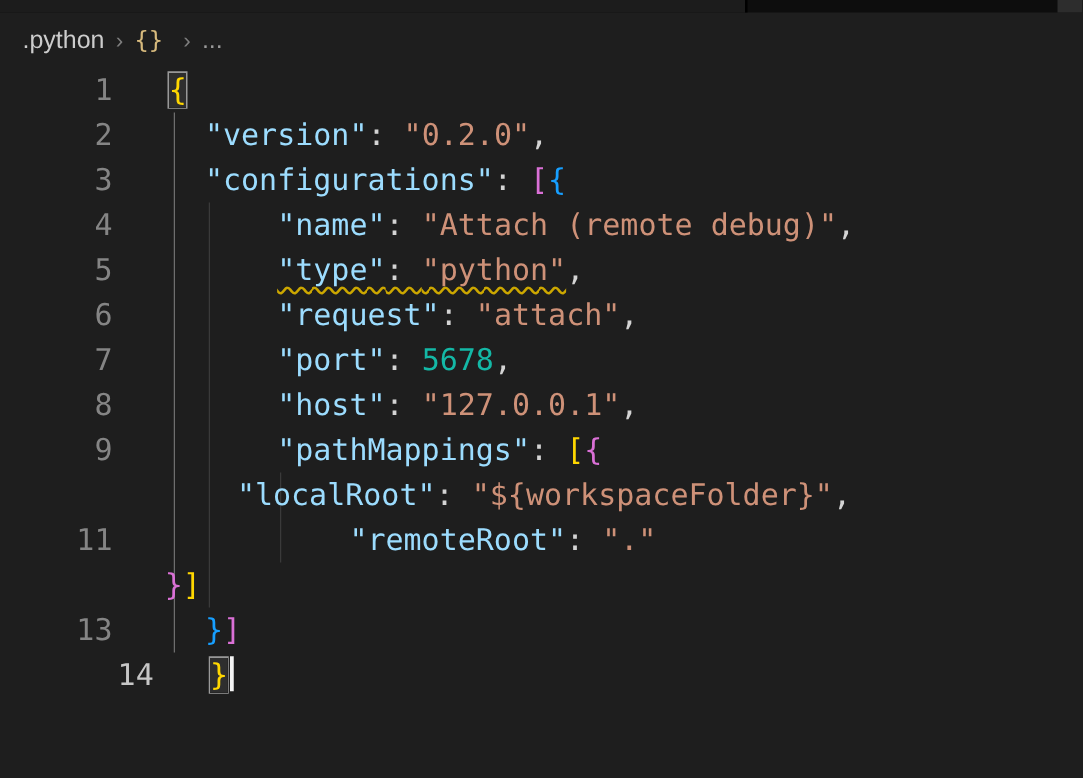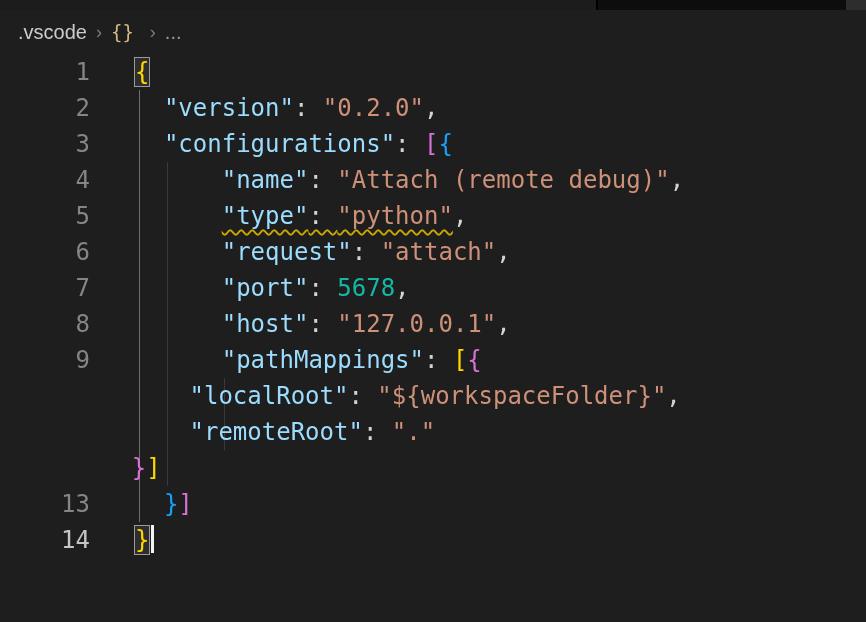--- a/index.html
+++ b/index.html
@@ -19,21 +19,21 @@
   .breadcrumb .sep { color:#7e7e7e; margin:0 9px; font-size:18px; }
   .breadcrumb .bc-icon { color:#d7ba7d; font-family:"DejaVu Sans Mono", monospace; margin-right:7px; font-size:19px; }
   .breadcrumb .more { color:#9a9a9a; }
   .bc-item { cursor:pointer; }
 
   
   .editor { position:relative; width:866px; }
   .lines { position:relative; }
   .line { display:flex; height:36px; line-height:36px; font-size:24px; white-space:pre; }
   .ln { width:90px; text-align:right; color:#858585; flex:0 0 90px; }
-  .ln.active { color:#c6c6c6; }
+  .ln.active { color:#c6c6c6;margin-left:33px; }
   .code { margin-left:45px; color:#d4d4d4; }
 
   .tok.key { color:#9cdcfe; }
   .tok.str { color:#ce9178; }
   .tok.num { color:#14b8a6; }
   .tok.pun { color:#d4d4d4; }
   .tok.b1 { color:#ffd700; }
   .tok.b2 { color:#da70d6; }
   .tok.b3 { color:#179fff; }
 
@@ -54,21 +54,21 @@
 </head>
 <body>
 
 <div class="tabbar">
   <div class="active-tab-top"></div>
   <div class="tab-sep"></div>
   <div class="corner"></div>
 </div>
 
 <div class="breadcrumb">
-  <span class="bc-item">.vscode</span>
+  <span class="bc-item">.python</span>
   <span class="sep">›</span>
   <span class="bc-icon">{}</span>
   <span class="sep">›</span>
   <span class="bc-item more">...</span>
 </div>
 
 <div class="editor">
   <div class="guide bracket-active"></div>
   <div class="guide g2"></div>
   <div class="guide g3"></div>
@@ -76,18 +76,18 @@
       <div class="line"><div class="ln">1</div><div class="code"><span class="tok b1 bracket-box">{</span></div></div>
       <div class="line"><div class="ln">2</div><div class="code"><span class="tok pun">  </span><span class="tok key">"version"</span><span class="tok pun">: </span><span class="tok str">"0.2.0"</span><span class="tok pun">,</span></div></div>
       <div class="line"><div class="ln">3</div><div class="code"><span class="tok pun">  </span><span class="tok key">"configurations"</span><span class="tok pun">: </span><span class="tok b2">[</span><span class="tok b3">{</span></div></div>
       <div class="line"><div class="ln">4</div><div class="code"><span class="tok pun">      </span><span class="tok key">"name"</span><span class="tok pun">: </span><span class="tok str">"Attach (remote debug)"</span><span class="tok pun">,</span></div></div>
       <div class="line"><div class="ln">5</div><div class="code"><span class="tok pun">      </span><span class="sq"><span class="tok key">"type"</span><span class="tok pun">: </span><span class="tok str">"python"</span></span><span class="tok pun">,</span></div></div>
       <div class="line"><div class="ln">6</div><div class="code"><span class="tok pun">      </span><span class="tok key">"request"</span><span class="tok pun">: </span><span class="tok str">"attach"</span><span class="tok pun">,</span></div></div>
       <div class="line"><div class="ln">7</div><div class="code"><span class="tok pun">      </span><span class="tok key">"port"</span><span class="tok pun">: </span><span class="tok num">5678</span><span class="tok pun">,</span></div></div>
       <div class="line"><div class="ln">8</div><div class="code"><span class="tok pun">      </span><span class="tok key">"host"</span><span class="tok pun">: </span><span class="tok str">"127.0.0.1"</span><span class="tok pun">,</span></div></div>
       <div class="line"><div class="ln">9</div><div class="code"><span class="tok pun">      </span><span class="tok key">"pathMappings"</span><span class="tok pun">: </span><span class="tok b1">[</span><span class="tok b2">{</span></div></div>
       <div class="line"><div class="code"><span class="tok pun">          </span><span class="tok key">"localRoot"</span><span class="tok pun">: </span><span class="tok str">"${workspaceFolder}"</span><span class="tok pun">,</span></div></div>
-      <div class="line"><div class="code"><span class="tok pun">          </span><span class="tok key">"remoteRoot"</span><span class="tok pun">: </span><span class="tok str">"."</span></div></div>
+      <div class="line"><div class="ln">11</div><div class="code"><span class="tok pun">          </span><span class="tok key">"remoteRoot"</span><span class="tok pun">: </span><span class="tok str">"."</span></div></div>
       <div class="line"><div class="code"><span class="tok pun">      </span><span class="tok b2">}</span><span class="tok b1">]</span></div></div>
       <div class="line"><div class="ln">13</div><div class="code"><span class="tok pun">  </span><span class="tok b3">}</span><span class="tok b2">]</span></div></div>
       <div class="line"><div class="ln active">14</div><div class="code"><span class="tok b1 bracket-box">}</span><span class="caret"></span></div></div>
     </div>
 </div>
 
 </body></html>

